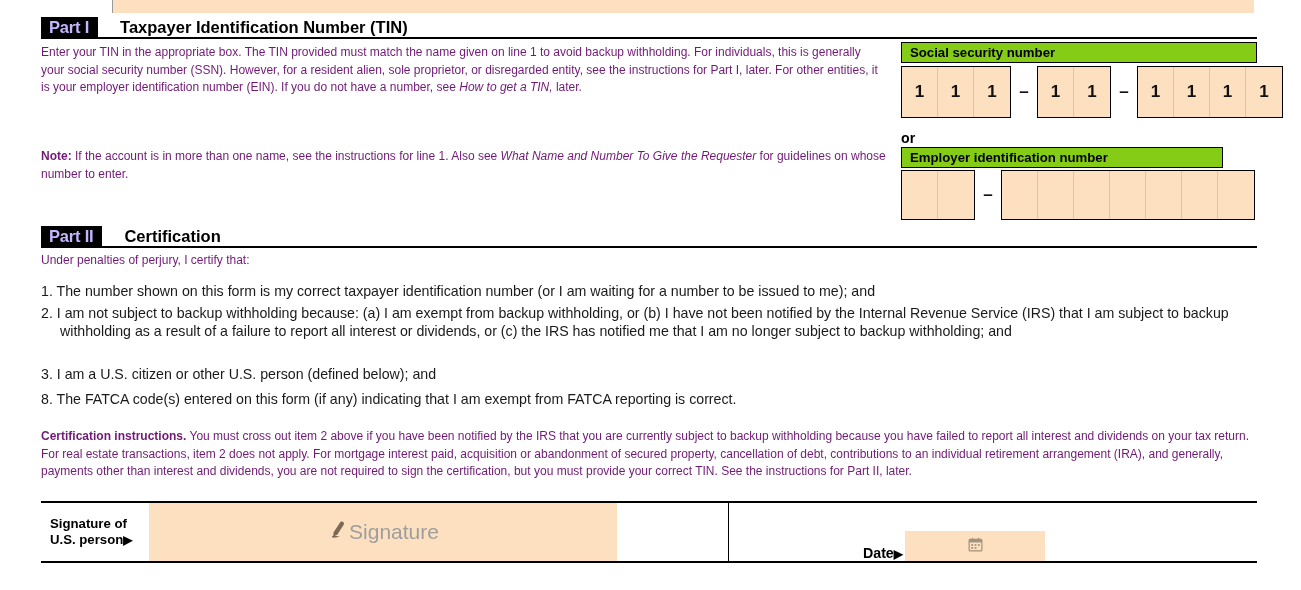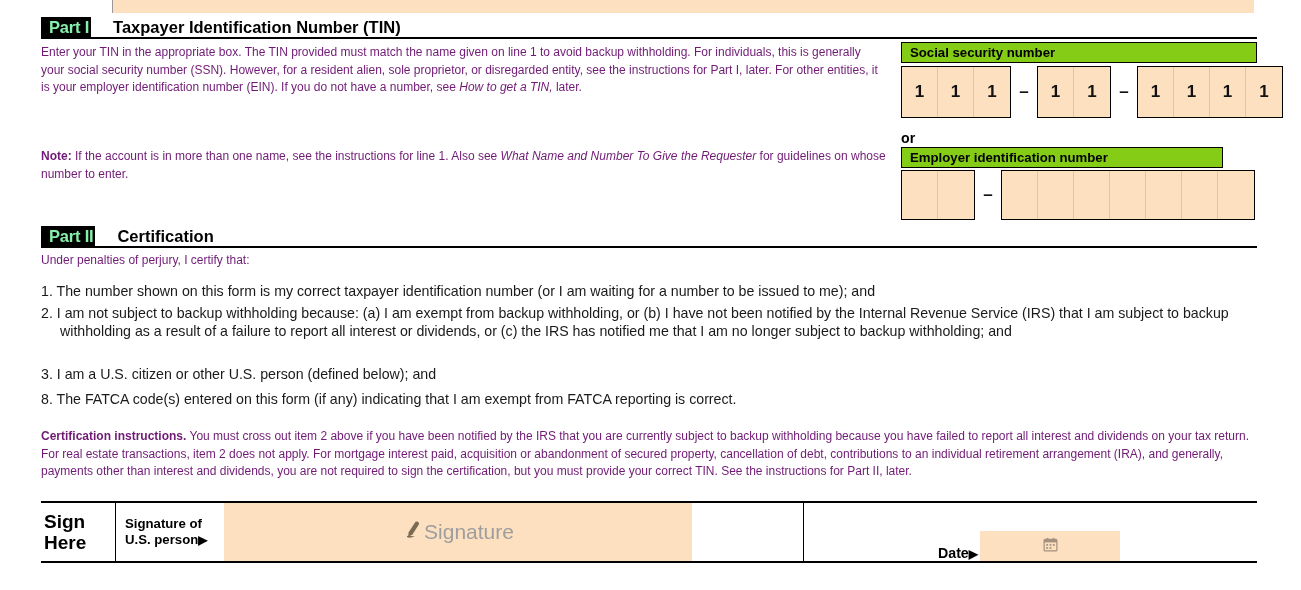--- a/index.html
+++ b/index.html
@@ -34,25 +34,25 @@
   
   .part-head {
     position: absolute;
     height: 22px;
     display: flex;
     align-items: stretch;
     border-bottom: 2.5px solid #000;
   }
   .part-tag {
     background: #000;
-    color: #86efac;
+    color: #c4b5fd;
     font-weight: bold;
     font-size: 16.5px;
     line-height: 20px;
-    padding: 0 2px 0 8px;
+    padding: 0 9px 0 8px;
     letter-spacing: -0.2px;
     display: flex;
     align-items: center;
   }
   .part-title {
     font-weight: bold;
     font-size: 16.5px;
     line-height: 20px;
     display: flex;
     align-items: center;
@@ -282,24 +282,20 @@
 </div>
 
 <div class="numitem" style="left:41px; top:391px; width:1216px;">
   <span class="hang">8. The FATCA code(s) entered on this form (if any) indicating that I am exempt from FATCA reporting is correct.</span>
 </div>
 
 <div class="para" style="left:41px; top:428px; width:1216px;"><b>Certification instructions.</b><span> You must cross out item 2 above if you have been notified by the IRS that you are currently subject to backup withholding because you have failed to report all interest and dividends on your tax return. For real estate transactions, item 2 does not apply. For mortgage interest paid, acquisition or abandonment of secured property, cancellation of debt, contributions to an individual retirement arrangement (IRA), and generally, payments other than interest and dividends, you are not required to sign the certification, but you must provide your correct TIN. See the instructions for Part II, later.</span></div>
 
 <div class="sign-block">
 
-  <div class="sign-here">
-    <span>Sign</span>
-    <span>Here</span>
-  </div>
 
   <div class="sig-caption">
     <span>Signature of</span>
     <span><span>U.S. person</span><span class="tri">▶</span></span>
   </div>
 
   <div class="sig-field">
     <span class="pen-icon">
       <svg width="22" height="22" viewBox="0 0 24 24" aria-hidden="true">
         <path d="M17.5 3.2c-1.1-.9-2.6-.6-3.3.5L7.4 14.1c-.2.3-.3.6-.3 1l-.2 3.1c0 .5.5.8.9.6l2.8-1.3c.3-.1.6-.4.8-.7l6.8-10.4c.7-1.1.4-2.5-.7-3.2z" fill="#7d6a55"></path>

